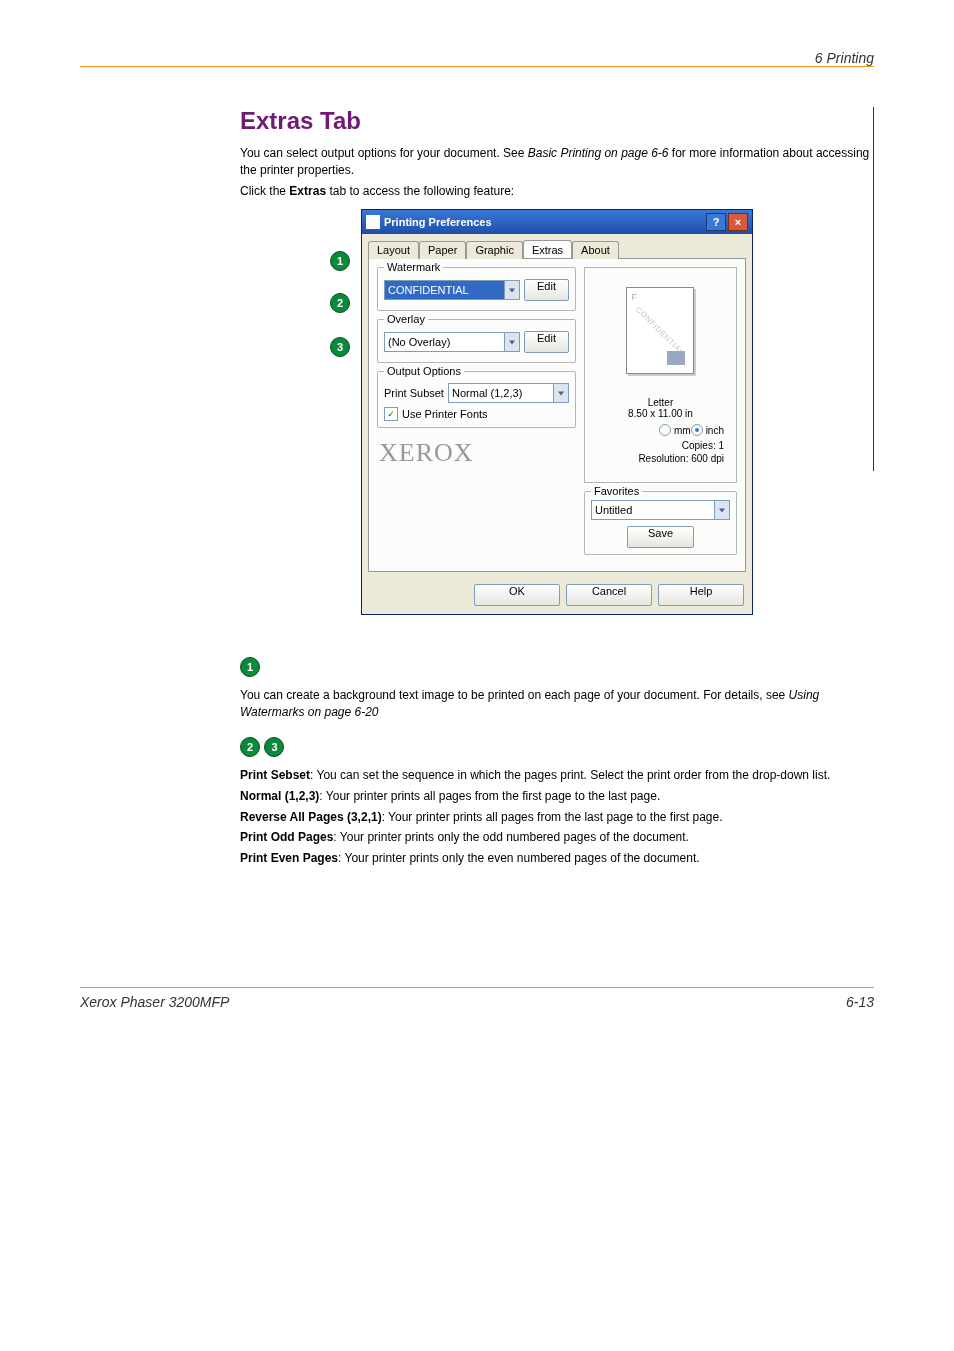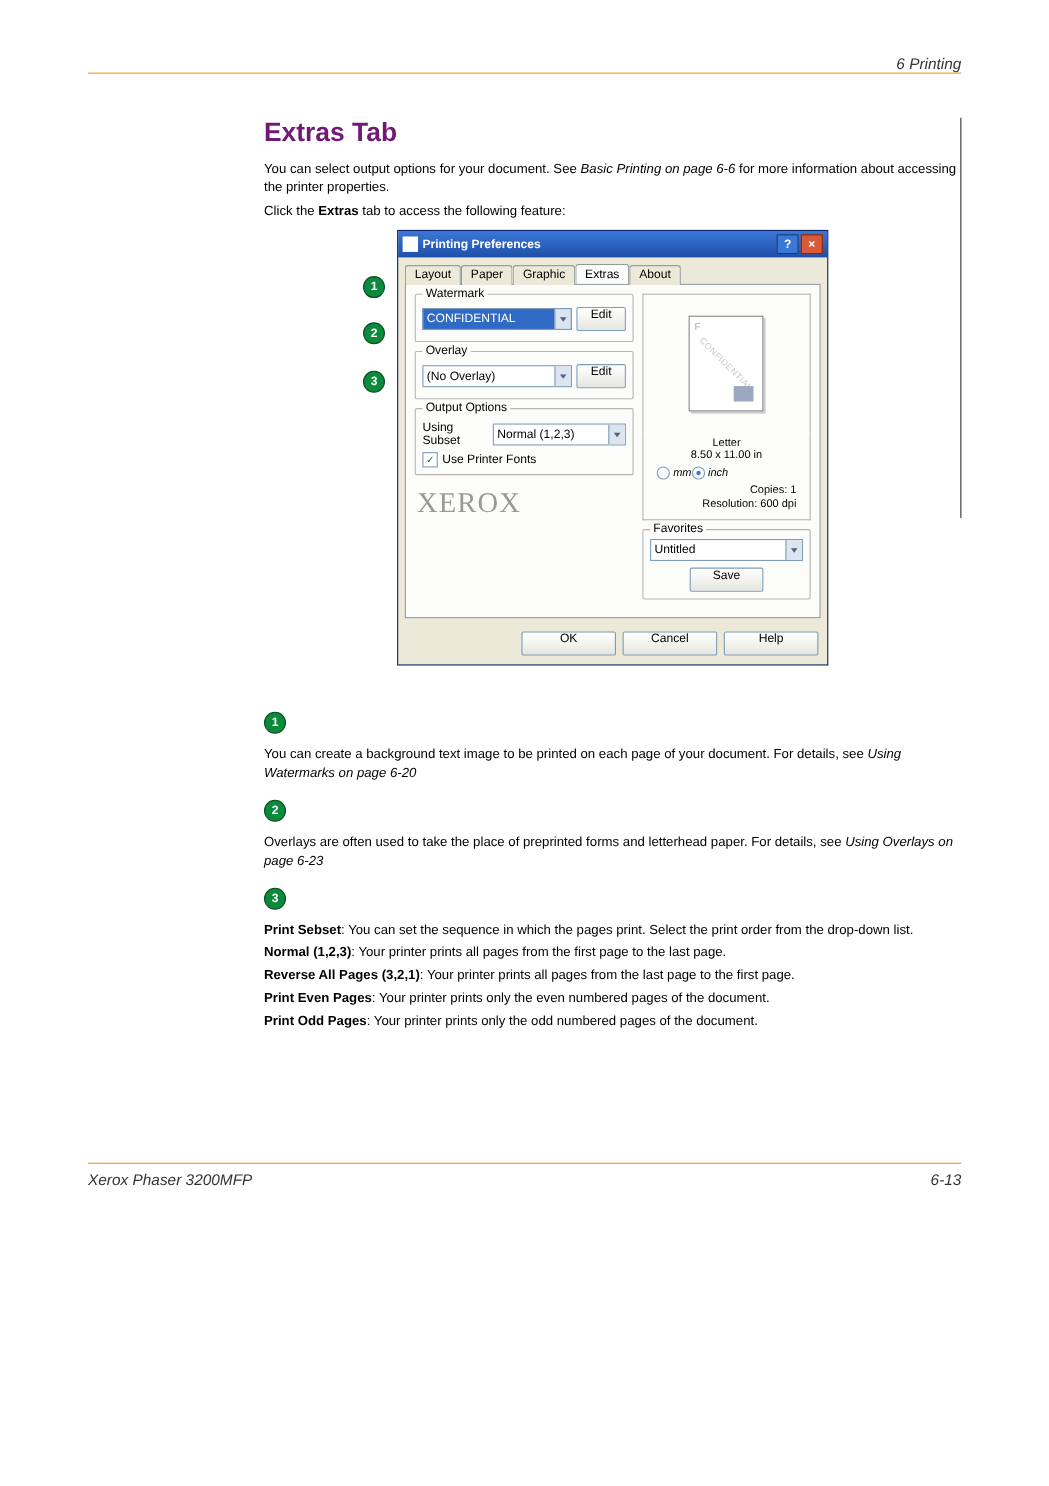--- a/index.html
+++ b/index.html
@@ -197,26 +197,26 @@
   .preview .page-pv .f { position: absolute; top:4px; left:4px; font-size:9px; color:#aaa;}
   .preview .page-pv .wm {
     position: absolute; left: 50%; top: 50%;
     transform: translate(-50%,-50%) rotate(45deg);
     color: #c8c8c8; font-size: 8px; letter-spacing: 0.5px;
   }
   .preview .page-pv .block { position:absolute; bottom:8px; right:8px; width:18px; height:14px; background:#9aa8c2;}
   .info {
     border: 1px solid #b5b5b5;
     border-top: none;
-    padding: 4px 6px 6px 6px;
+    padding: 4px 6px 16px 6px;
     font-size: 10px;
     text-align: center;
   }
   .info .sz { font-size: 10px; }
-  .radios { display: flex; justify-content: flex-start; padding: 4px 6px; font-size: 10px; border-top: 1px dashed transparent; font-style: italic; }
+  .radios { display: flex; justify-content: flex-end; padding: 4px 6px; font-size: 10px; border-top: 1px dashed transparent; }
   .radio { display: flex; align-items: center; gap: 3px; }
   .rdot { width:10px; height:10px; border:1px solid #7f9db9; border-radius:50%; display:inline-flex; align-items:center; justify-content:center;}
   .rdot.on::after { content:""; width:4px; height:4px; background:#3a78d6; border-radius:50%; }
   .small { font-size: 10px; padding: 0 6px 2px 6px; text-align: right; }
   .xerox {
     font-family: "Times New Roman", serif;
     font-size: 26px;
     color: #999;
     letter-spacing: 1px;
     padding: 2px 4px 6px 2px;
@@ -342,21 +342,21 @@
                 </div>
                 <div class="btn">
                     <span>Edit</span>
                   </div>
               </div>
             </div>
 
             <div class="group">
               <div class="legend">Output Options</div>
               <div class="row">
-                <span class="lbl" style="width:60px;">Using Subset</span>
+                <span class="lbl" style="width:60px;">Print Subset</span>
                 <div class="select">
                   <span>Normal (1,2,3)</span>
                     <span class="arrow"></span>
                 </div>
               </div>
               <div class="chk">
                 <span class="chk-box">
                     <span>✓</span>
                   </span>
                 <span>Use Printer Fonts</span>
@@ -423,41 +423,38 @@
     <div class="bullet">
         <span>1</span>
       </div>
     <p class="body">
       <span>You can create a background text image to be printed on each page of your document. For details, see </span><span class="italic">Using Watermarks on page 6-20</span>
     </p>
 
     <div class="bullet">
         <span>2</span>
       </div>
-    <p class="body">
-      <span>Overlays are often used to take the place of preprinted forms and letterhead paper. For details, see </span><span class="italic">Using Overlays on page 6-23</span>
-    </p>
 
     <div class="bullet">
         <span>3</span>
       </div>
     <p class="body">
       <span class="bold">Print Sebset</span><span>: You can set the sequence in which the pages print. Select the print order from the drop-down list.</span>
     </p>
     <p class="body">
       <span class="bold">Normal (1,2,3)</span><span>: Your printer prints all pages from the first page to the last page.</span>
     </p>
     <p class="body">
       <span class="bold">Reverse All Pages (3,2,1)</span><span>: Your printer prints all pages from the last page to the first page.</span>
     </p>
     <p class="body">
+      <span class="bold">Print Odd Pages</span><span>: Your printer prints only the odd numbered pages of the document.</span>
+    </p>
+    <p class="body">
       <span class="bold">Print Even Pages</span><span>: Your printer prints only the even numbered pages of the document.</span>
-    </p>
-    <p class="body">
-      <span class="bold">Print Odd Pages</span><span>: Your printer prints only the odd numbered pages of the document.</span>
     </p>
   </div>
 
   <div class="footer">
     <span>Xerox Phaser 3200MFP</span>
     <span>6-13</span>
   </div>
 </div>
 
 </body></html>

